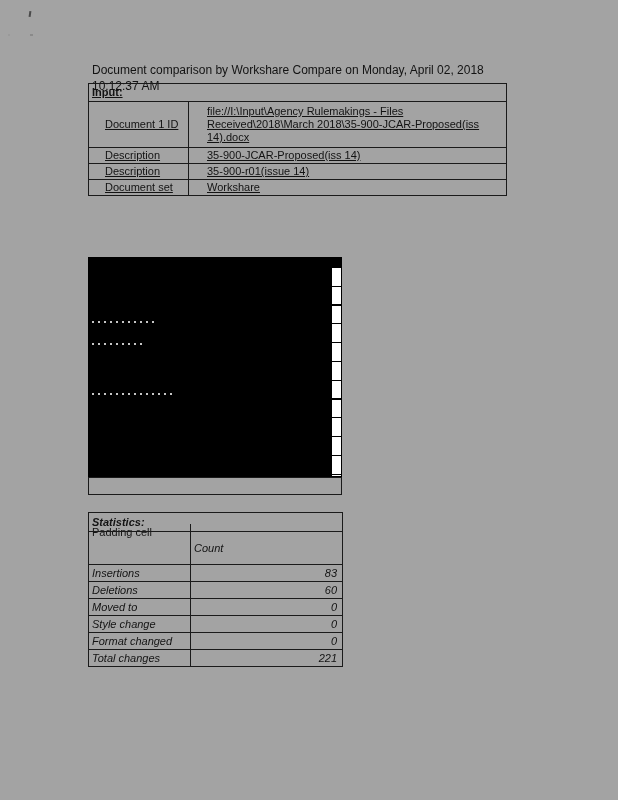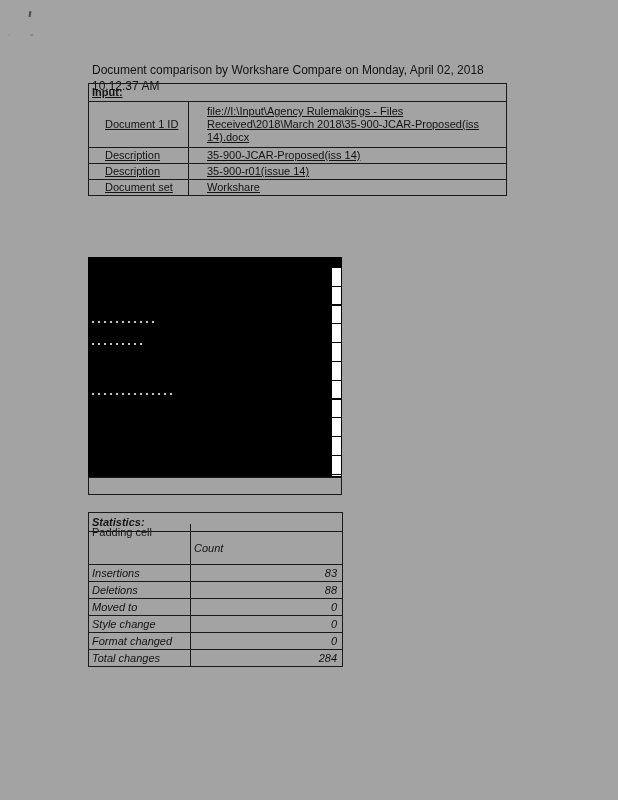--- a/index.html
+++ b/index.html
@@ -111,34 +111,34 @@
     <tr style="height:33px">
       <td></td>
       <td>Count</td>
     </tr>
     <tr style="height:17px">
       <td>Insertions</td>
       <td class="cnt">83</td>
     </tr>
     <tr style="height:17px">
       <td>Deletions</td>
-      <td class="cnt">88</td>
+      <td class="cnt">60</td>
     </tr>
     <tr style="height:17px">
       <td>Moved to</td>
       <td class="cnt">0</td>
     </tr>
     <tr style="height:17px">
       <td>Style change</td>
       <td class="cnt">0</td>
     </tr>
     <tr style="height:17px">
       <td>Format changed</td>
       <td class="cnt">0</td>
     </tr>
     <tr style="height:17px">
       <td>Total changes</td>
-      <td class="cnt">284</td>
+      <td class="cnt">221</td>
     </tr>
   </tbody>
     </table>
 
 </div>
 
 </body></html>

